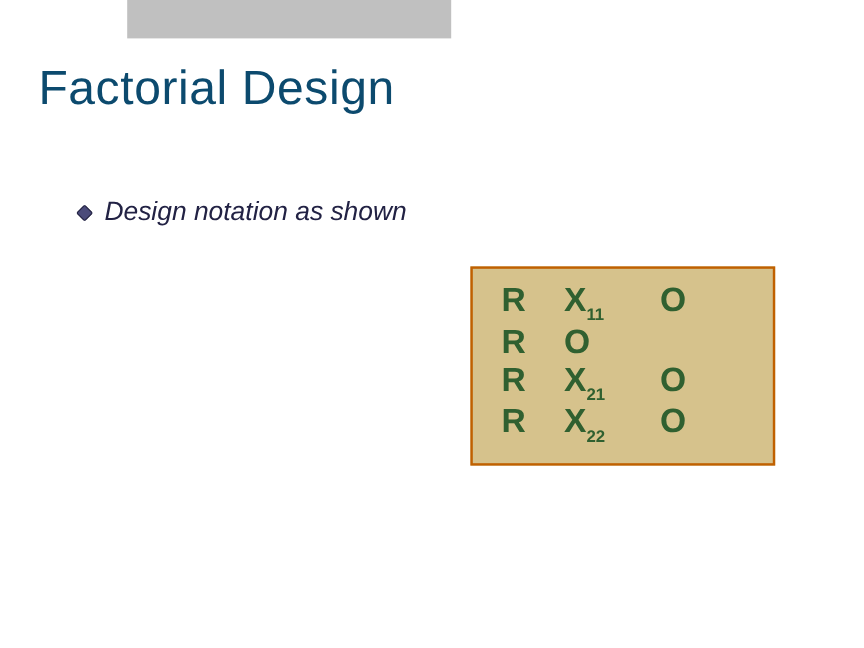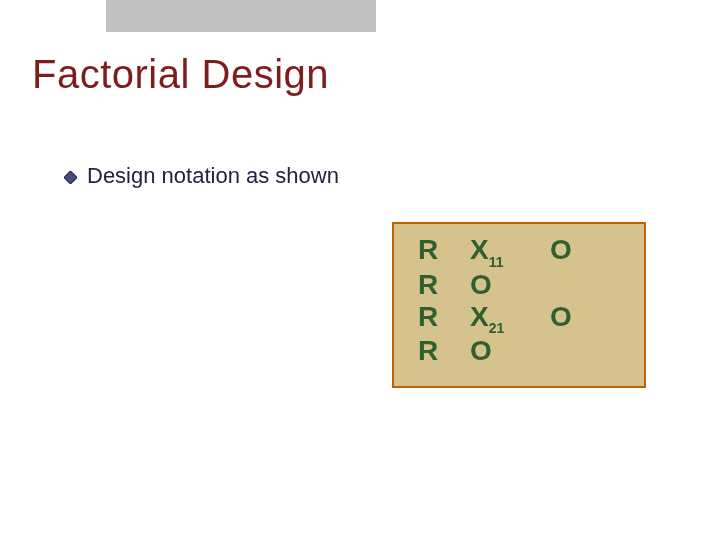--- a/index.html
+++ b/index.html
@@ -17,21 +17,21 @@
     left: 106px;
     width: 270px;
     height: 32px;
     background: #c0c0c0;
   }
   .title {
     position: absolute;
     top: 52px;
     left: 32px;
     font-size: 40px;
-    color: #7f1d1d;
+    color: #0c4a6e;
     font-weight: 400;
     letter-spacing: 0.5px;
   }
   .bullets {
     position: absolute;
     top: 162px;
     left: 64px;
     width: 280px;
   }
   .bullet-row {
@@ -44,20 +44,21 @@
     margin-top: 9px;
     margin-right: 10px;
   }
   .bullet-icon svg {
     display: block;
   }
   .bullet-text {
     font-size: 22px;
     line-height: 1.28;
     color: #222244;
+    font-style: italic;
   }
   .notation-box {
     position: absolute;
     top: 222px;
     left: 392px;
     width: 254px;
     height: 166px;
     background: #d6c28c;
     border: 2px solid #c06000;
     box-sizing: border-box;
@@ -122,15 +123,16 @@
     <span class="col-r">R</span>
     <span class="col-o">O</span>
   </div>
   <div class="notation-row">
     <span class="col-r">R</span>
     <span class="col-x"><span>X</span><sub>21</sub></span>
     <span class="col-o">O</span>
   </div>
   <div class="notation-row">
     <span class="col-r">R</span>
+    <span class="col-x"><span>X</span><sub>22</sub></span>
     <span class="col-o">O</span>
   </div>
 </div>
 
 </body></html>

